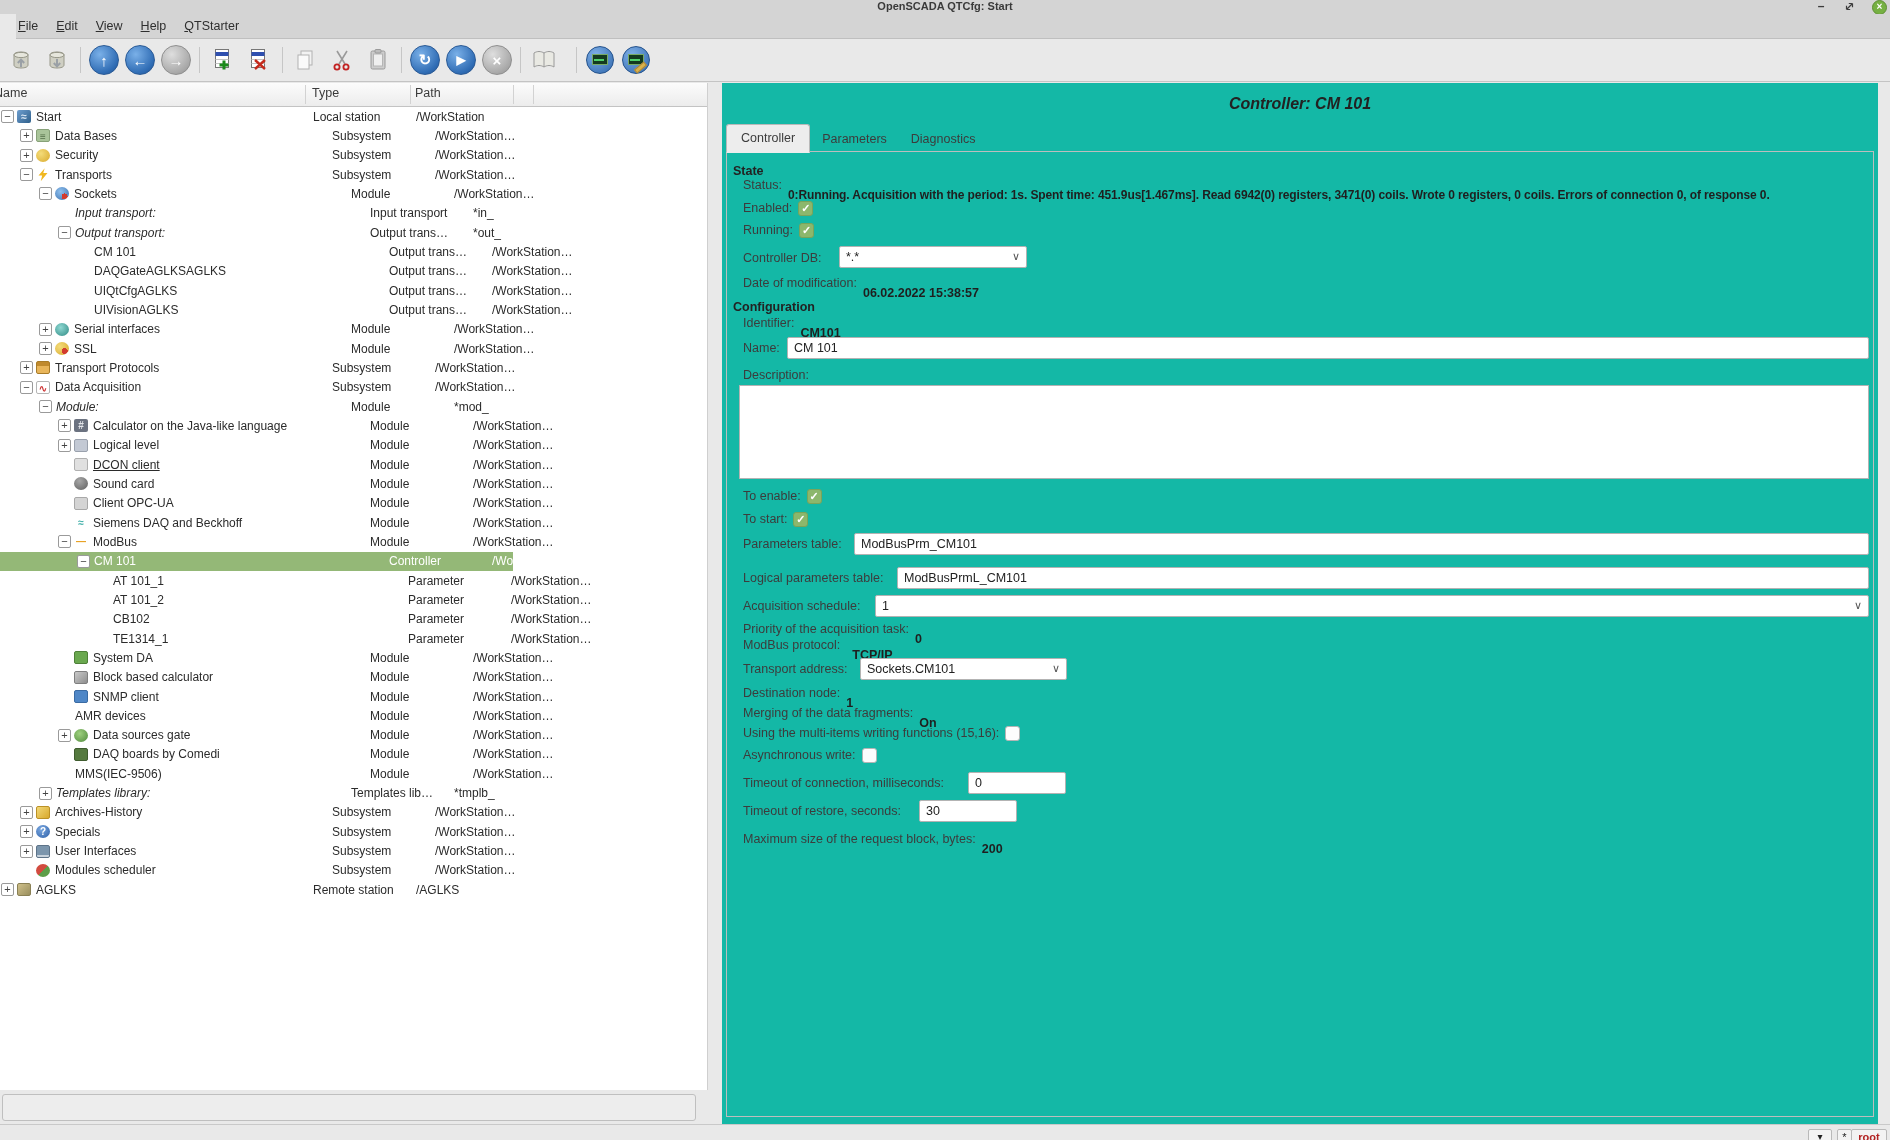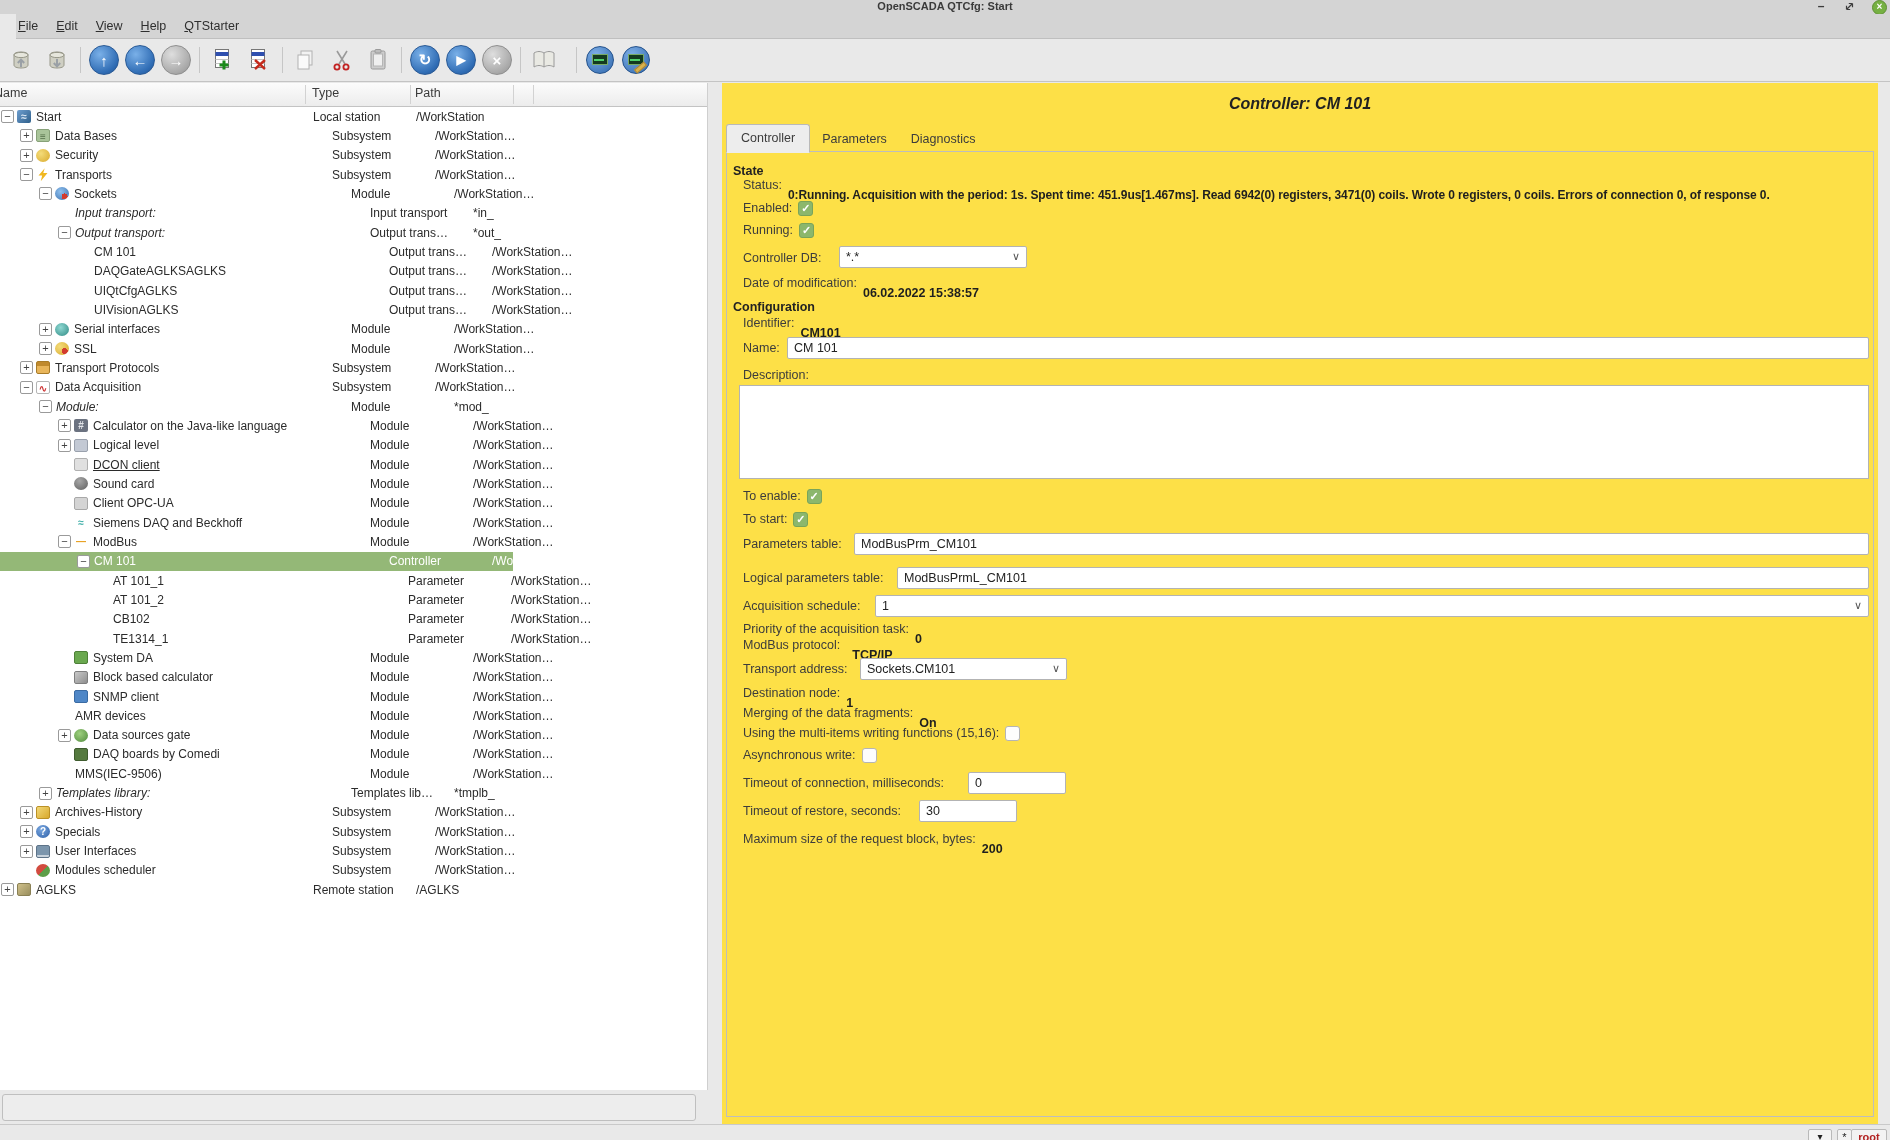--- a/index.html
+++ b/index.html
@@ -62,21 +62,21 @@
   .ticon{width:14px;height:13px;flex:none;margin-right:4px;border-radius:2px;font-size:10px;
     line-height:13px;text-align:center;font-weight:700;box-sizing:border-box;}
   .ticon.rd{border-radius:50%;}
   .ticon.bolt{clip-path:polygon(62% 0,18% 56%,44% 56%,34% 100%,82% 38%,52% 38%);border-radius:0;}
   .nm{margin-left:1px;}
   .it .nm{font-style:italic;}
   #tree-footer{position:absolute;left:2px;top:1094px;width:694px;height:27px;background:#ededed;
     border:1px solid #bfbfbf;border-radius:3px;box-sizing:border-box;}
 
   
-  #panel{position:absolute;left:722px;top:83px;width:1156px;height:1041px;background:#fde047;}
+  #panel{position:absolute;left:722px;top:83px;width:1156px;height:1041px;background:#14b8a6;}
   #panel-title{position:absolute;left:0;right:0;top:12px;text-align:center;
     font-size:16px;font-weight:700;font-style:italic;color:#222;}
   #tabs{position:absolute;left:4px;top:38px;height:31px;display:flex;align-items:flex-end;}
   .tab{font-size:12.5px;color:#3c3c3c;padding:5px 12px 6px;}
   .tab.active{background:#ededed;border:1px solid #b9b9b9;border-bottom:1px solid #ededed;
     border-radius:3px 3px 0 0;position:relative;z-index:2;margin-bottom:-1px;padding:6px 14px 7px;}
   #tabframe{position:absolute;left:4px;top:68px;right:4px;bottom:7px;border:1px solid #bdbdbd;}
   .sect{position:absolute;left:6px;height:16px;font-size:12.5px;font-weight:700;color:#222;}
   .prow{position:absolute;left:16px;height:16px;font-size:12.5px;color:#3c3c3c;
     display:flex;align-items:center;gap:6px;white-space:nowrap;}

